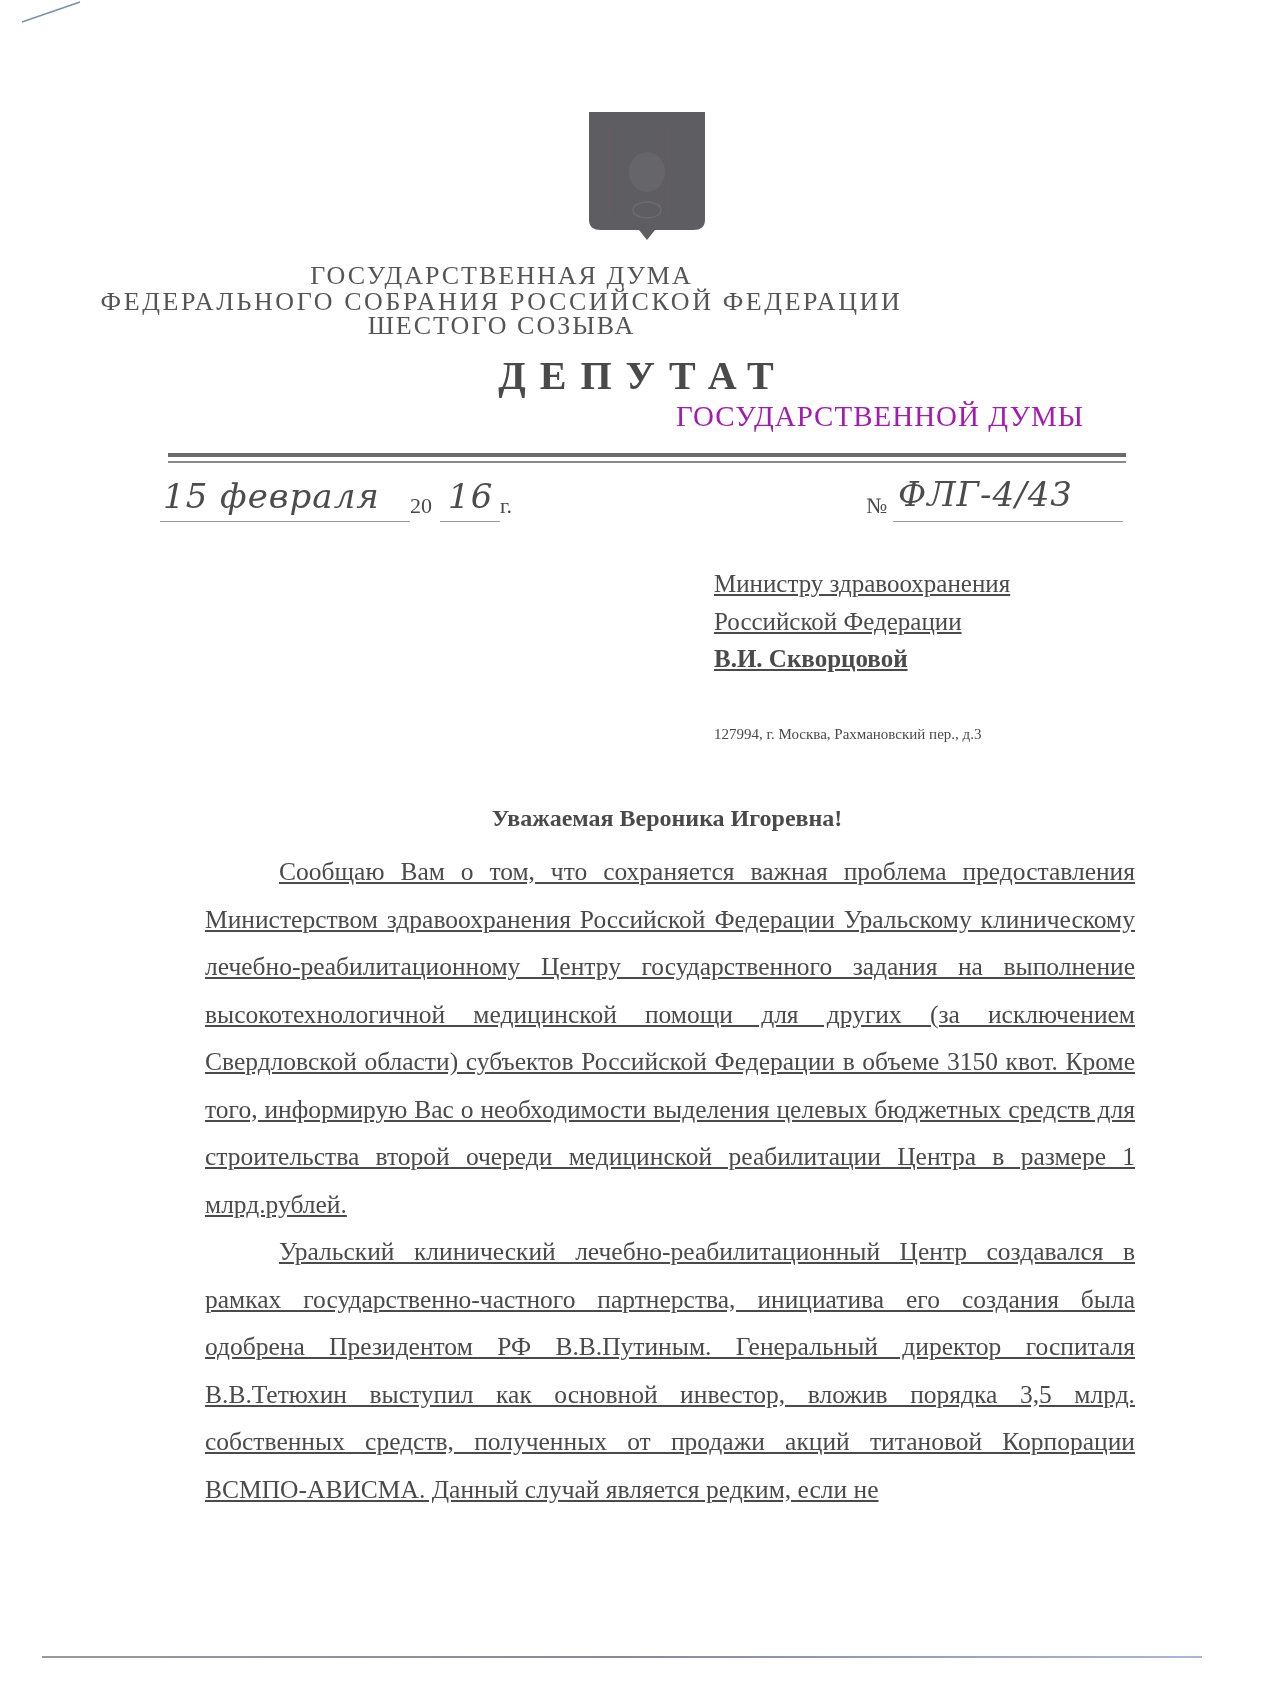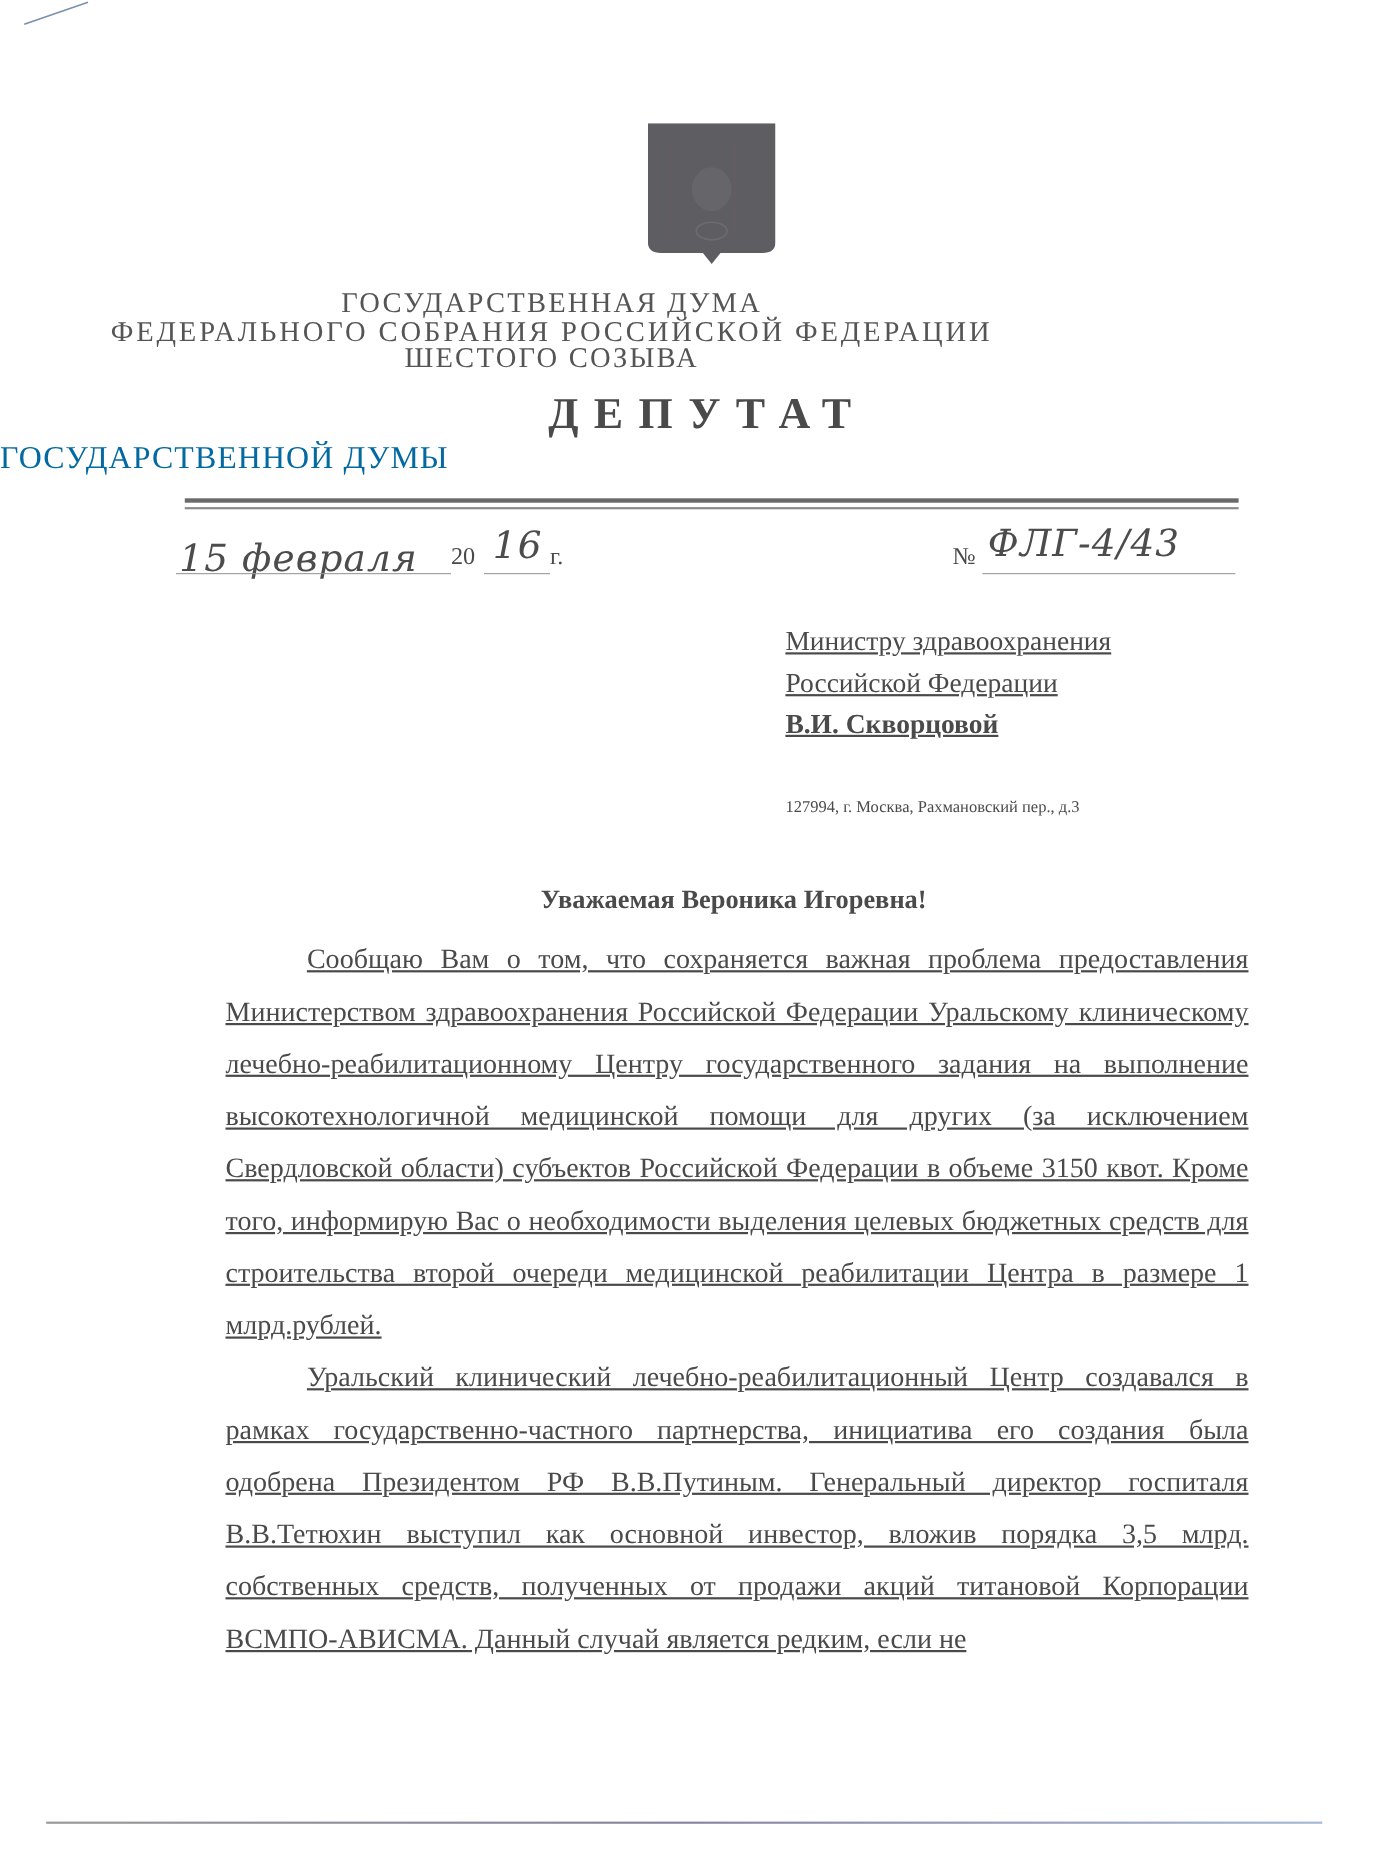--- a/index.html
+++ b/index.html
@@ -21,22 +21,22 @@
     line-height: 26px;
   }
   .head-org.l1 { top: 263px; }
   .head-org.l2 { top: 289px; letter-spacing: 2.6px; }
   .head-org.l3 { top: 313px; font-family: Liberation Serif, serif; }
   .head-deputy {
     position: absolute; top: 352px; left: 0; width: 1262px; text-align: center;
     font-size: 40px; font-weight: bold; letter-spacing: 14px; color: #4a4a4a; padding-left: 12px;
   }
   .head-duma {
-    position: absolute; top: 400px; left: 0; width: 1084px; text-align: left;
-    font-size: 29px; letter-spacing: 1px; color: #0369a1;
+    position: absolute; top: 400px; left: 0; width: 1084px; text-align: right;
+    font-size: 29px; letter-spacing: 1px; color: #a21caf;
   }
   .rule-thick {
     position: absolute; left: 168px; top: 453px; width: 958px; height: 4px; background: #6a6a6a;
   }
   .rule-thin {
     position: absolute; left: 168px; top: 461px; width: 958px; height: 2px; background: #8a8a8a;
   }
   .hand {
     position: absolute; font-family: "DejaVu Serif", serif; font-style: italic;
     color: #4c4c4c; font-size: 34px; letter-spacing: 1px;
@@ -87,21 +87,21 @@
 <div class="head-org l1">ГОСУДАРСТВЕННАЯ ДУМА</div>
 <div class="head-org l2">ФЕДЕРАЛЬНОГО СОБРАНИЯ РОССИЙСКОЙ ФЕДЕРАЦИИ</div>
 <div class="head-org l3">ШЕСТОГО СОЗЫВА</div>
 <div class="head-deputy">ДЕПУТАТ</div>
 <div class="head-duma">ГОСУДАРСТВЕННОЙ ДУМЫ</div>
 
 <div class="rule-thick"></div>
 <div class="rule-thin"></div>
 
 <div>
-  <span class="hand" style="left:163px; top:488px;">15 февраля</span>
+  <span class="hand" style="left:163px; top:476px;">15 февраля</span>
   <span class="print-small" style="left:410px; top:493px;">20</span>
   <span class="hand" style="left:448px; top:476px;">16</span>
   <span class="print-small" style="left:500px; top:493px;">г.</span>
   <div class="underline" style="left:160px; top:521px; width:250px;"></div>
   <div class="underline" style="left:440px; top:521px; width:60px;"></div>
 </div>
 
 <div>
   <span class="print-small" style="left:866px; top:493px;">№</span>
   <span class="hand" style="left:898px; top:474px;">ФЛГ-4/43</span>

